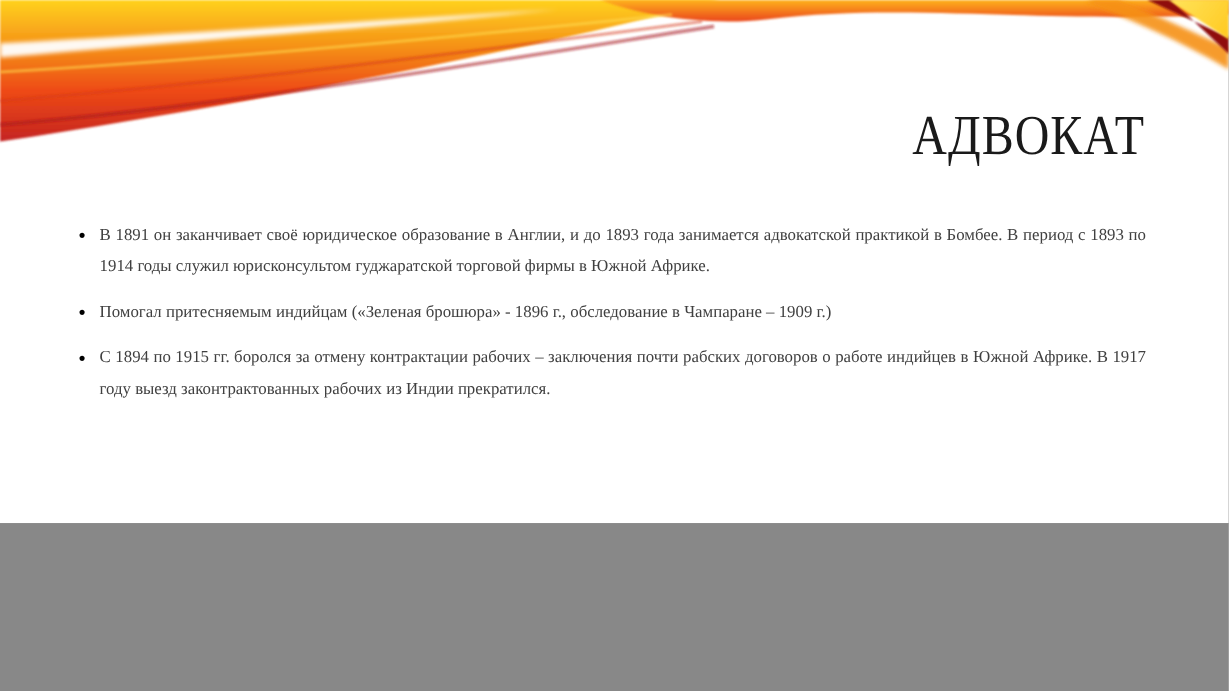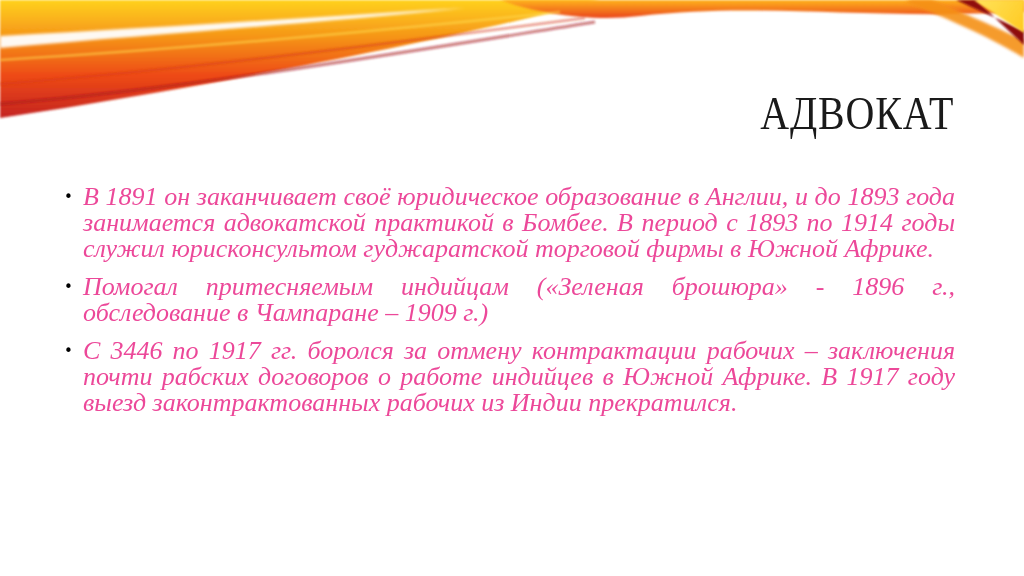--- a/index.html
+++ b/index.html
@@ -1,18 +1,18 @@
 <!DOCTYPE html>
 <html><head>
 <meta charset="utf-8">
 <style>
   html,body{margin:0;padding:0;background:#888;}
   .slide{
     position:relative;
-    width:1024px;height:576px;
+    width:1024px;height:436px;
     margin:0 auto;
     background:#FFFFFF;
     overflow:hidden;
     font-family:"Liberation Serif",serif;
   }
   .wave{position:absolute;top:0;left:0;display:block;}
   .title{
     position:absolute;
     top:90px;right:70px;
     margin:0;
@@ -40,26 +40,25 @@
   .marker{
     flex:0 0 19px;
     font-family:"DejaVu Sans",sans-serif;
     font-size:15px;
     line-height:26px;
     color:#000000;
   }
   .btext{
     flex:1;
     margin:0;
-    font-size:26px;
+    font-size:14px;
     line-height:26px;
-    color:#ec4899;
+    color:#404040;
     text-align:justify;
     text-align-last:left;
-    font-style:italic;
   }
 </style>
 </head>
 <body>
 
 <div class="slide">
 
   <svg class="wave" width="1024" height="170" viewBox="0 0 1024 170" aria-hidden="true">
     <defs>
       <linearGradient id="gMain" gradientUnits="userSpaceOnUse" x1="0" y1="0" x2="0" y2="122">
@@ -107,17 +106,17 @@
     <li>
       <span class="marker">•</span>
       <p class="btext">В 1891 он заканчивает своё юридическое образование в Англии, и до 1893 года занимается адвокатской практикой в Бомбее. В период с 1893 по 1914 годы служил юрисконсультом гуджаратской торговой фирмы в Южной Африке.</p>
     </li>
     <li>
       <span class="marker">•</span>
       <p class="btext">Помогал притесняемым индийцам («Зеленая брошюра» - 1896 г., обследование в Чампаране – 1909 г.)</p>
     </li>
     <li>
       <span class="marker">•</span>
-      <p class="btext">С 3446 по 1917 гг. боролся за отмену контрактации рабочих – заключения почти рабских договоров о работе индийцев в Южной Африке. В 1917 году выезд законтрактованных рабочих из Индии прекратился.</p>
+      <p class="btext">С 1894 по 1915 гг. боролся за отмену контрактации рабочих – заключения почти рабских договоров о работе индийцев в Южной Африке. В 1917 году выезд законтрактованных рабочих из Индии прекратился.</p>
     </li>
   </ul>
 
 </div>
 
 </body></html>

